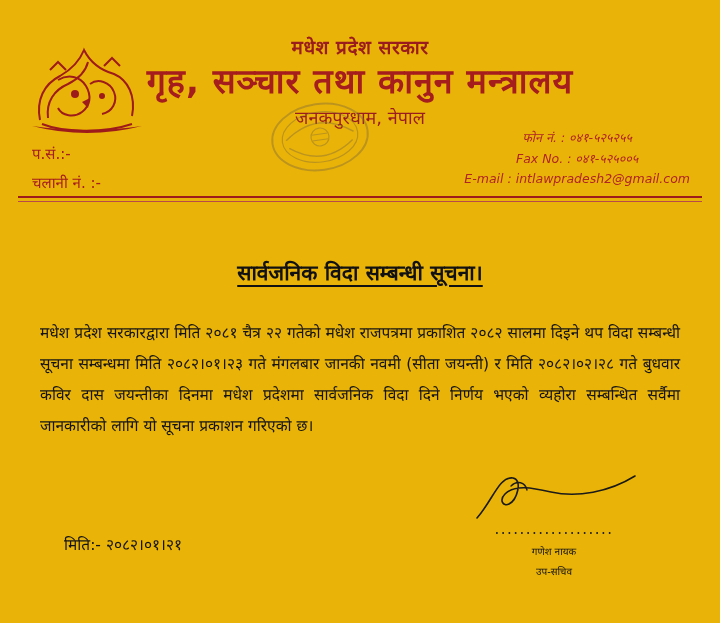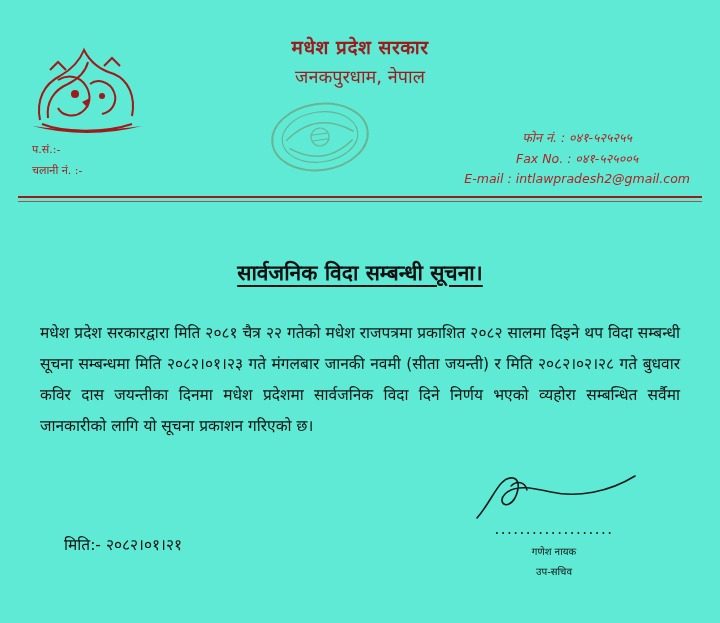--- a/index.html
+++ b/index.html
@@ -10,21 +10,21 @@
     width: 720px;
     height: 623px;
     background: #ffffff;
     font-family: "DejaVu Sans", sans-serif;
     overflow: hidden;
   }
   .page {
     position: relative;
     width: 720px;
     height: 623px;
-    background: #5eead4;
+    background: #eab308;
     box-sizing: border-box;
   }
 
   
   .letterhead {
     position: relative;
     padding: 18px 26px 0 26px;
     height: 196px;
     box-sizing: border-box;
   }
@@ -80,21 +80,21 @@
   }
   .contact-block div {
     white-space: nowrap;
   }
 
   .ref-block {
     position: absolute;
     left: 32px;
     top: 140px;
     color: #a51d1d;
-    font-size: 11px;
+    font-size: 15px;
     line-height: 1.9;
   }
 
   .stamp {
     position: absolute;
     left: 268px;
     top: 100px;
     width: 104px;
     height: 74px;
     opacity: 0.42;
@@ -215,20 +215,21 @@
         <ellipse cx="52" cy="37" rx="38" ry="25" fill="none" stroke="#7d6b3a" stroke-width="1.2"></ellipse>
         <path d="M18 36 q 34 -26 68 0" fill="none" stroke="#7d6b3a" stroke-width="1.5"></path>
         <path d="M20 44 q 32 24 64 0" fill="none" stroke="#7d6b3a" stroke-width="1.5"></path>
         <circle cx="52" cy="37" r="9" fill="none" stroke="#7d6b3a" stroke-width="1.2"></circle>
         <path d="M44 34 h16 M44 40 h16" stroke="#7d6b3a" stroke-width="1"></path>
       </svg>
     </div>
 
     <div class="header-center">
       <div class="gov-line">मधेश प्रदेश सरकार</div>
+      <div class="ministry-line">गृह, सञ्चार तथा कानुन मन्त्रालय</div>
       <div class="place-line">जनकपुरधाम, नेपाल</div>
     </div>
 
     <div class="ref-block">
       <div>प.सं.:-</div>
       <div>चलानी नं. :-</div>
     </div>
 
     <div class="contact-block">
       <div>फोन नं. : ०४१-५२५२५५</div>

